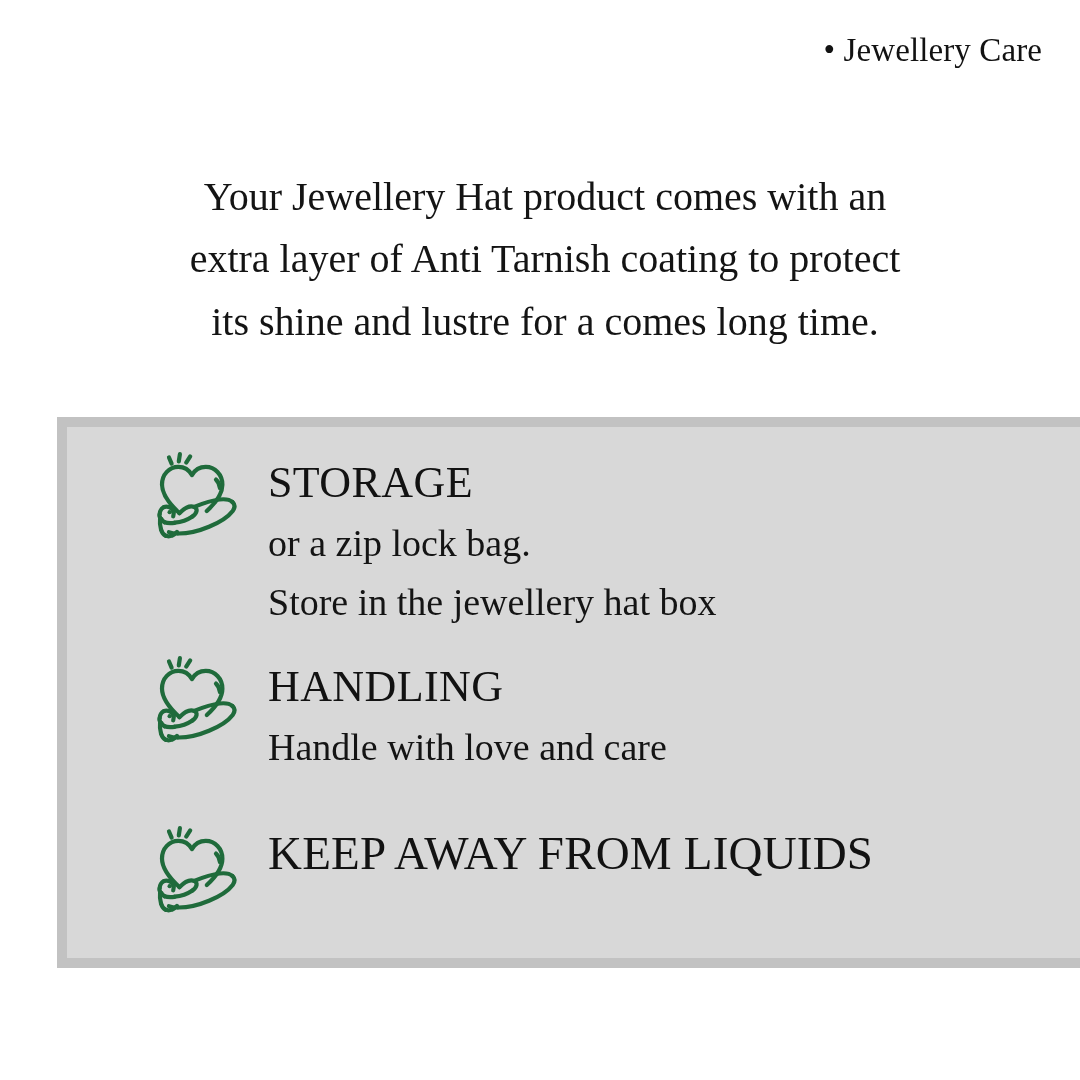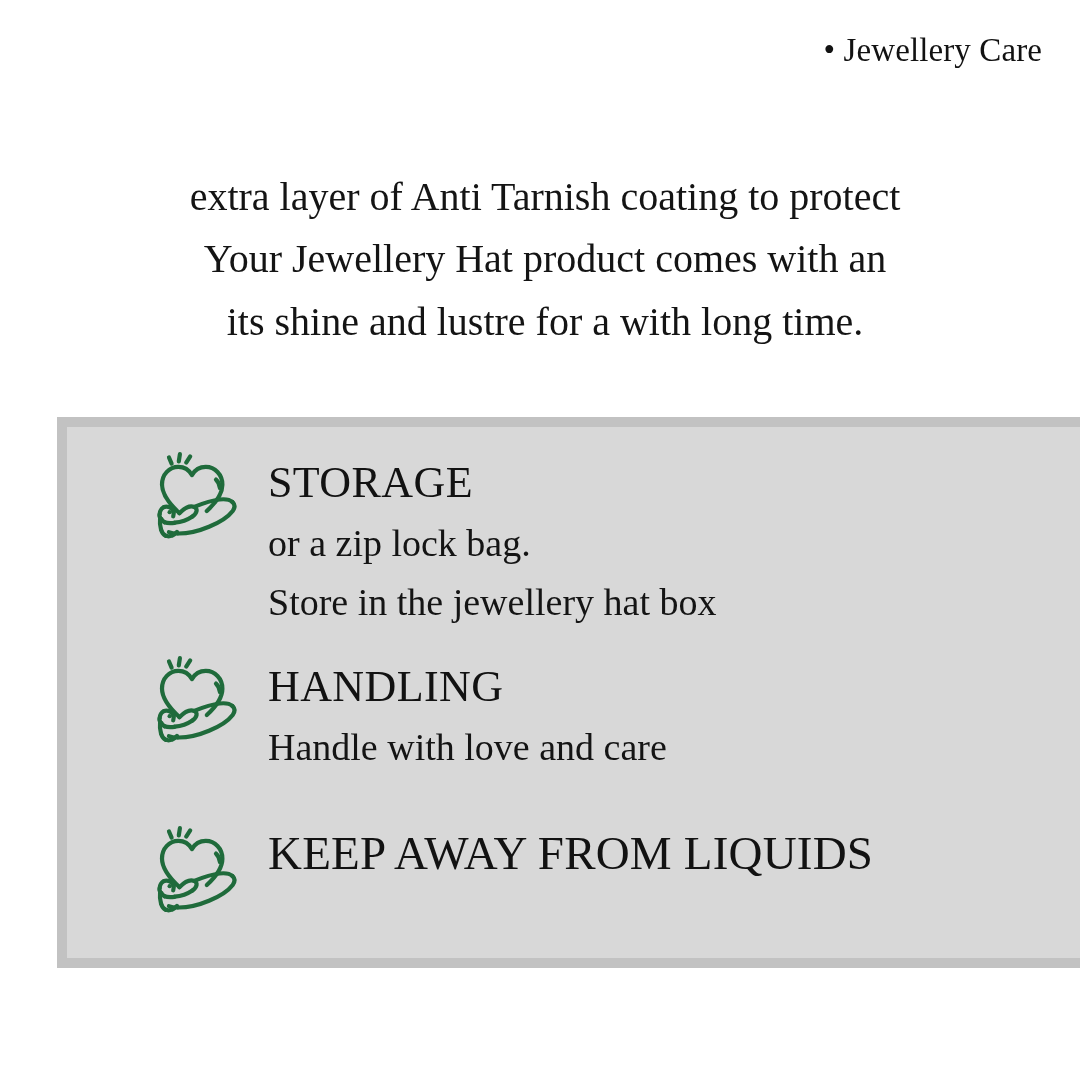--- a/index.html
+++ b/index.html
@@ -112,23 +112,23 @@
   }
   .care-row.r1 .care-desc { margin-top: 14px; }
   .care-desc .ln { display: block; white-space: nowrap; }
 </style>
 </head>
 <body>
 
 <div class="page-title">• Jewellery Care</div>
 
 <div class="intro">
+  <span class="ln">Your Jewellery Hat product comes with an</span>
   <span class="ln">extra layer of Anti Tarnish coating to protect</span>
-  <span class="ln">Your Jewellery Hat product comes with an</span>
-  <span class="ln">its shine and lustre for a with long time.</span>
+  <span class="ln">its shine and lustre for a comes long time.</span>
 </div>
 
 <div class="care-panel">
   <div class="care-list">
 
     <div class="care-row r0">
       <span class="care-icon">
         <svg viewBox="0 0 104 100" xmlns="http://www.w3.org/2000/svg" fill="none" stroke="#1f6b3b" stroke-width="4.2" stroke-linecap="round" stroke-linejoin="round">
           <path d="M12 33.5c0-10.2 7.4-17.6 16.3-17.6 6.2 0 10.9 3.3 13.6 8.2 2.8-4.9 7.6-8.2 13.9-8.2 9.1 0 16.6 7.5 16.6 17.8 0 9.8-7.2 18.6-15.6 26.3"></path>
           <path d="M12 33.6c0 10.6 8.3 20.2 17.3 28.4"></path>

